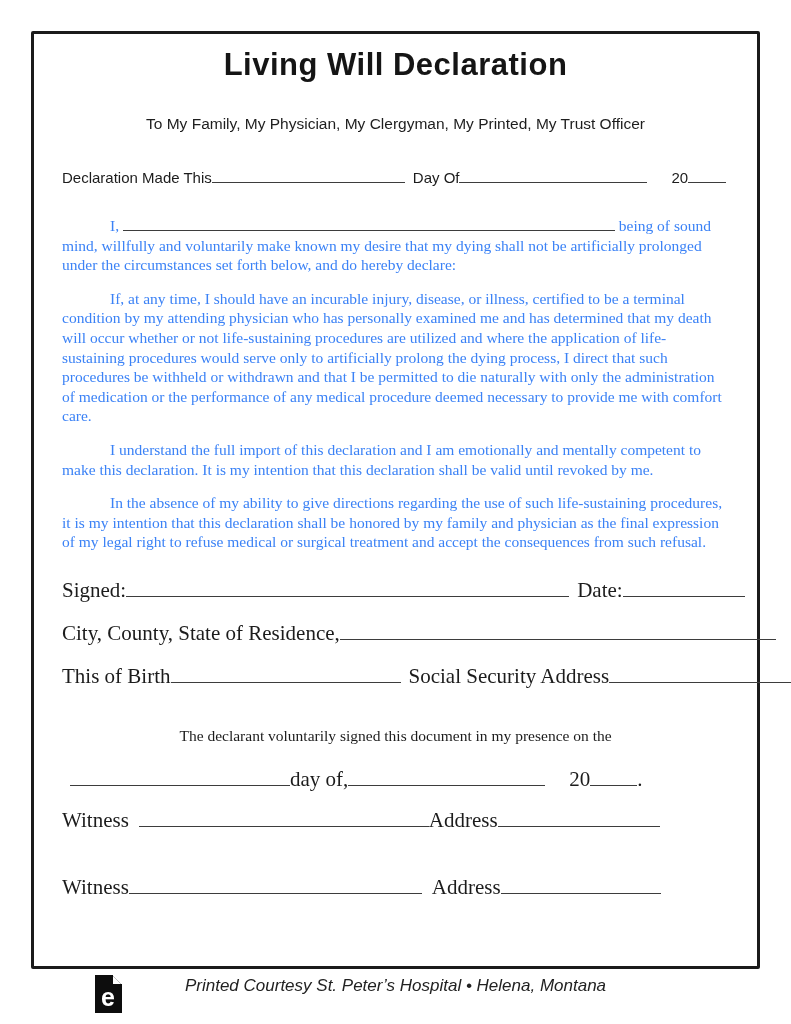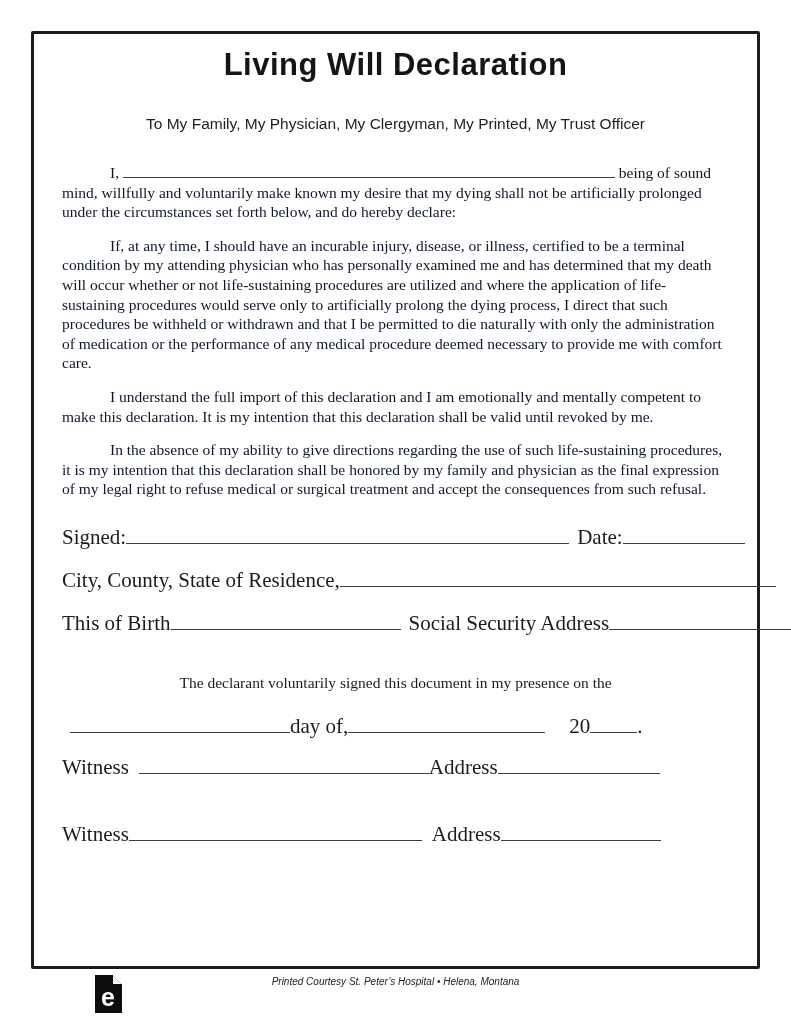--- a/index.html
+++ b/index.html
@@ -41,21 +41,21 @@
     display: inline-block;
     height: 5px;
     border-bottom: 1.5px solid #3d3d3d;
   }
   .dateline { margin-top: 36px; }
   .body-para {
     margin-top: 14px;
     font-size: 15.5px;
     line-height: 19.6px;
     text-indent: 48px;
-    color: #0f172a;
+    color: #3b82f6;
   }
   .body-para.first { margin-top: 30px; }
   .sig-row { margin-top: 18px; }
   .sig-row.signed { margin-top: 26px; }
   .witness-statement {
     margin-top: 38px;
     text-align: center;
     font-weight: normal;
     font-size: 15.5px;
   }
@@ -76,33 +76,36 @@
     left: 95px; top: 3px;
     width: 27px; height: 38px;
   }
   .footer-text {
     position: absolute;
     left: 0; top: 4px;
     width: 791px;
     text-align: center;
     font-family: "Liberation Sans", sans-serif;
     font-style: italic;
-    font-size: 10px;
+    font-size: 17px;
     color: #222222;
   }
 </style>
 </head>
 <body>
 
 <div class="form-box">
 
   <div class="doc-title">Living Will Declaration</div>
 
   <div class="doc-subtitle">To My Family, My Physician, My Clergyman, My Printed, My Trust Officer</div>
 
+  <div class="fill-row sans dateline">
+    <span>Declaration Made This</span><span class="blank" style="width:193px;"></span><span class="ml8">Day Of</span><span class="blank" style="width:188px;"></span><span class="ml24">20</span><span class="blank" style="width:38px;"></span>
+  </div>
 
   <p class="body-para first">
     <span>I,</span>
     <span class="blank" style="width:492px;"></span>
     <span>being of sound mind, willfully and voluntarily make known my desire that my dying shall not be artificially prolonged under the circumstances set forth below, and do hereby declare:</span>
   </p>
 
   <p class="body-para">If, at any time, I should have an incurable injury, disease, or illness, certified to be a terminal condition by my attending physician who has personally examined me and has determined that my death will occur whether or not life-sustaining procedures are utilized and where the application of life-sustaining procedures would serve only to artificially prolong the dying process, I direct that such procedures be withheld or withdrawn and that I be permitted to die naturally with only the administration of medication or the performance of any medical procedure deemed necessary to provide me with comfort care.</p>
 
   <p class="body-para">I understand the full import of this declaration and I am emotionally and mentally competent to make this declaration.  It is my intention that this declaration shall be valid until revoked by me.</p>

